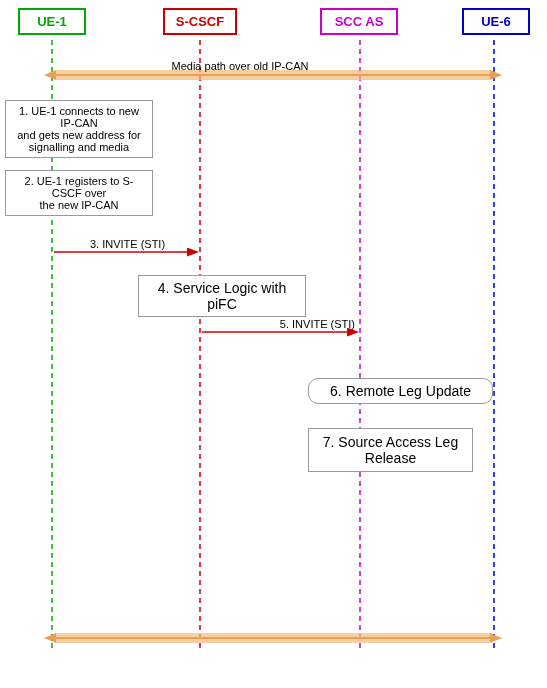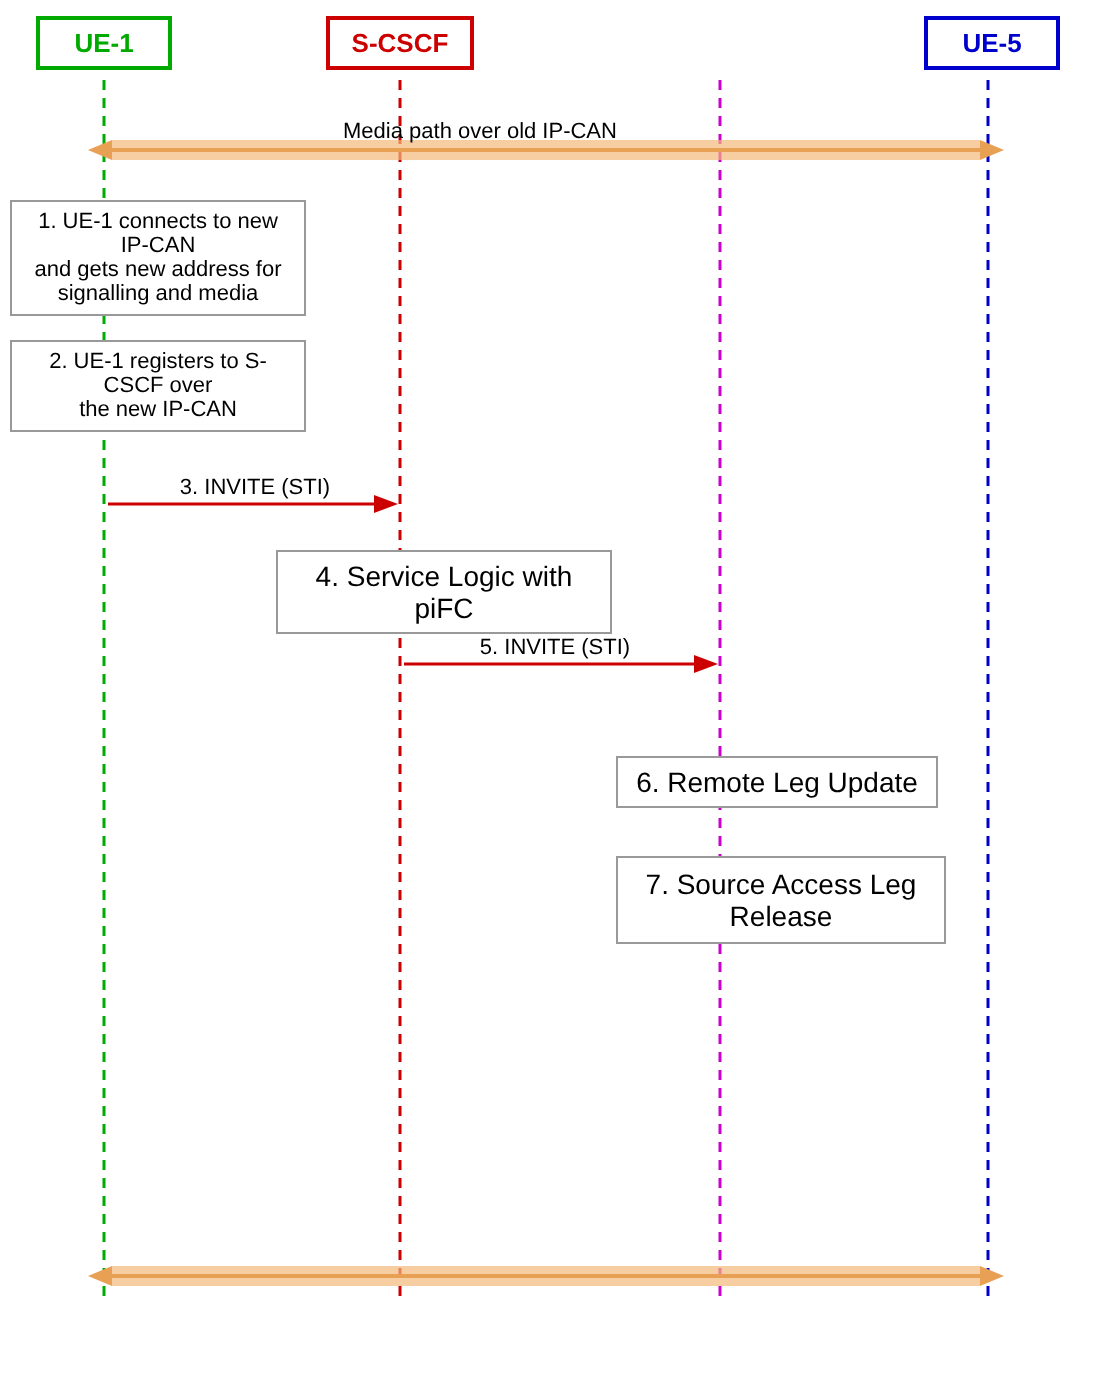--- a/index.html
+++ b/index.html
@@ -107,22 +107,25 @@
 
     <polygon points="490,633 490,643 502,638" fill="#e8a055"></polygon>
   </svg>
 
   <div class="participant" style="left:18px; top:8px; border-color:#00aa00; color:#00aa00; width:68px;">
     <span>UE-1</span>
   </div>
   <div class="participant" style="left:163px; top:8px; border-color:#cc0000; color:#cc0000; width:74px;">
     <span>S-CSCF</span>
   </div>
+  <div class="participant" style="left:320px; top:8px; border-color:#cc00cc; color:#cc00cc; width:78px;">
+    <span>SCC AS</span>
+  </div>
   <div class="participant" style="left:462px; top:8px; border-color:#0000cc; color:#0000cc; width:68px;">
-    <span>UE-5</span>
+    <span>UE-6</span>
   </div>
 
   <div class="arrow-label" style="left:140px; top:60px; width:200px;">
     <span>Media path over old IP-CAN</span>
   </div>
 
   <div class="note-box" style="left:5px; top:100px; width:148px;">
     <span style="white-space:pre-line;">1. UE-1 connects to new IP-CAN
 and gets new address for
 signalling and media</span>
@@ -134,25 +137,25 @@
   </div>
 
   <div class="arrow-label" style="left:60px; top:238px; width:135px;">
     <span>3. INVITE (STI)</span>
   </div>
 
   <div class="action-box" style="left:138px; top:275px; width:168px;">
     <span>4. Service Logic with piFC</span>
   </div>
 
-  <div class="arrow-label" style="left:200px; top:318px; width:155px;">
+  <div class="arrow-label" style="left:200px; top:318px; width:155px;text-align:right;">
     <span>5. INVITE (STI)</span>
   </div>
 
-  <div class="action-box" style="left:308px; top:378px; width:161px;">
+  <div class="action-box" style="left:308px; top:378px; width:185px;border-radius:10px;">
     <span>6. Remote Leg Update</span>
   </div>
 
   <div class="action-box" style="left:308px; top:428px; width:165px; height:44px; display:flex; align-items:center; justify-content:center;">
     <span style="white-space:pre-line; text-align:center;">7. Source Access Leg
 Release</span>
   </div>
 
 </div>
 

